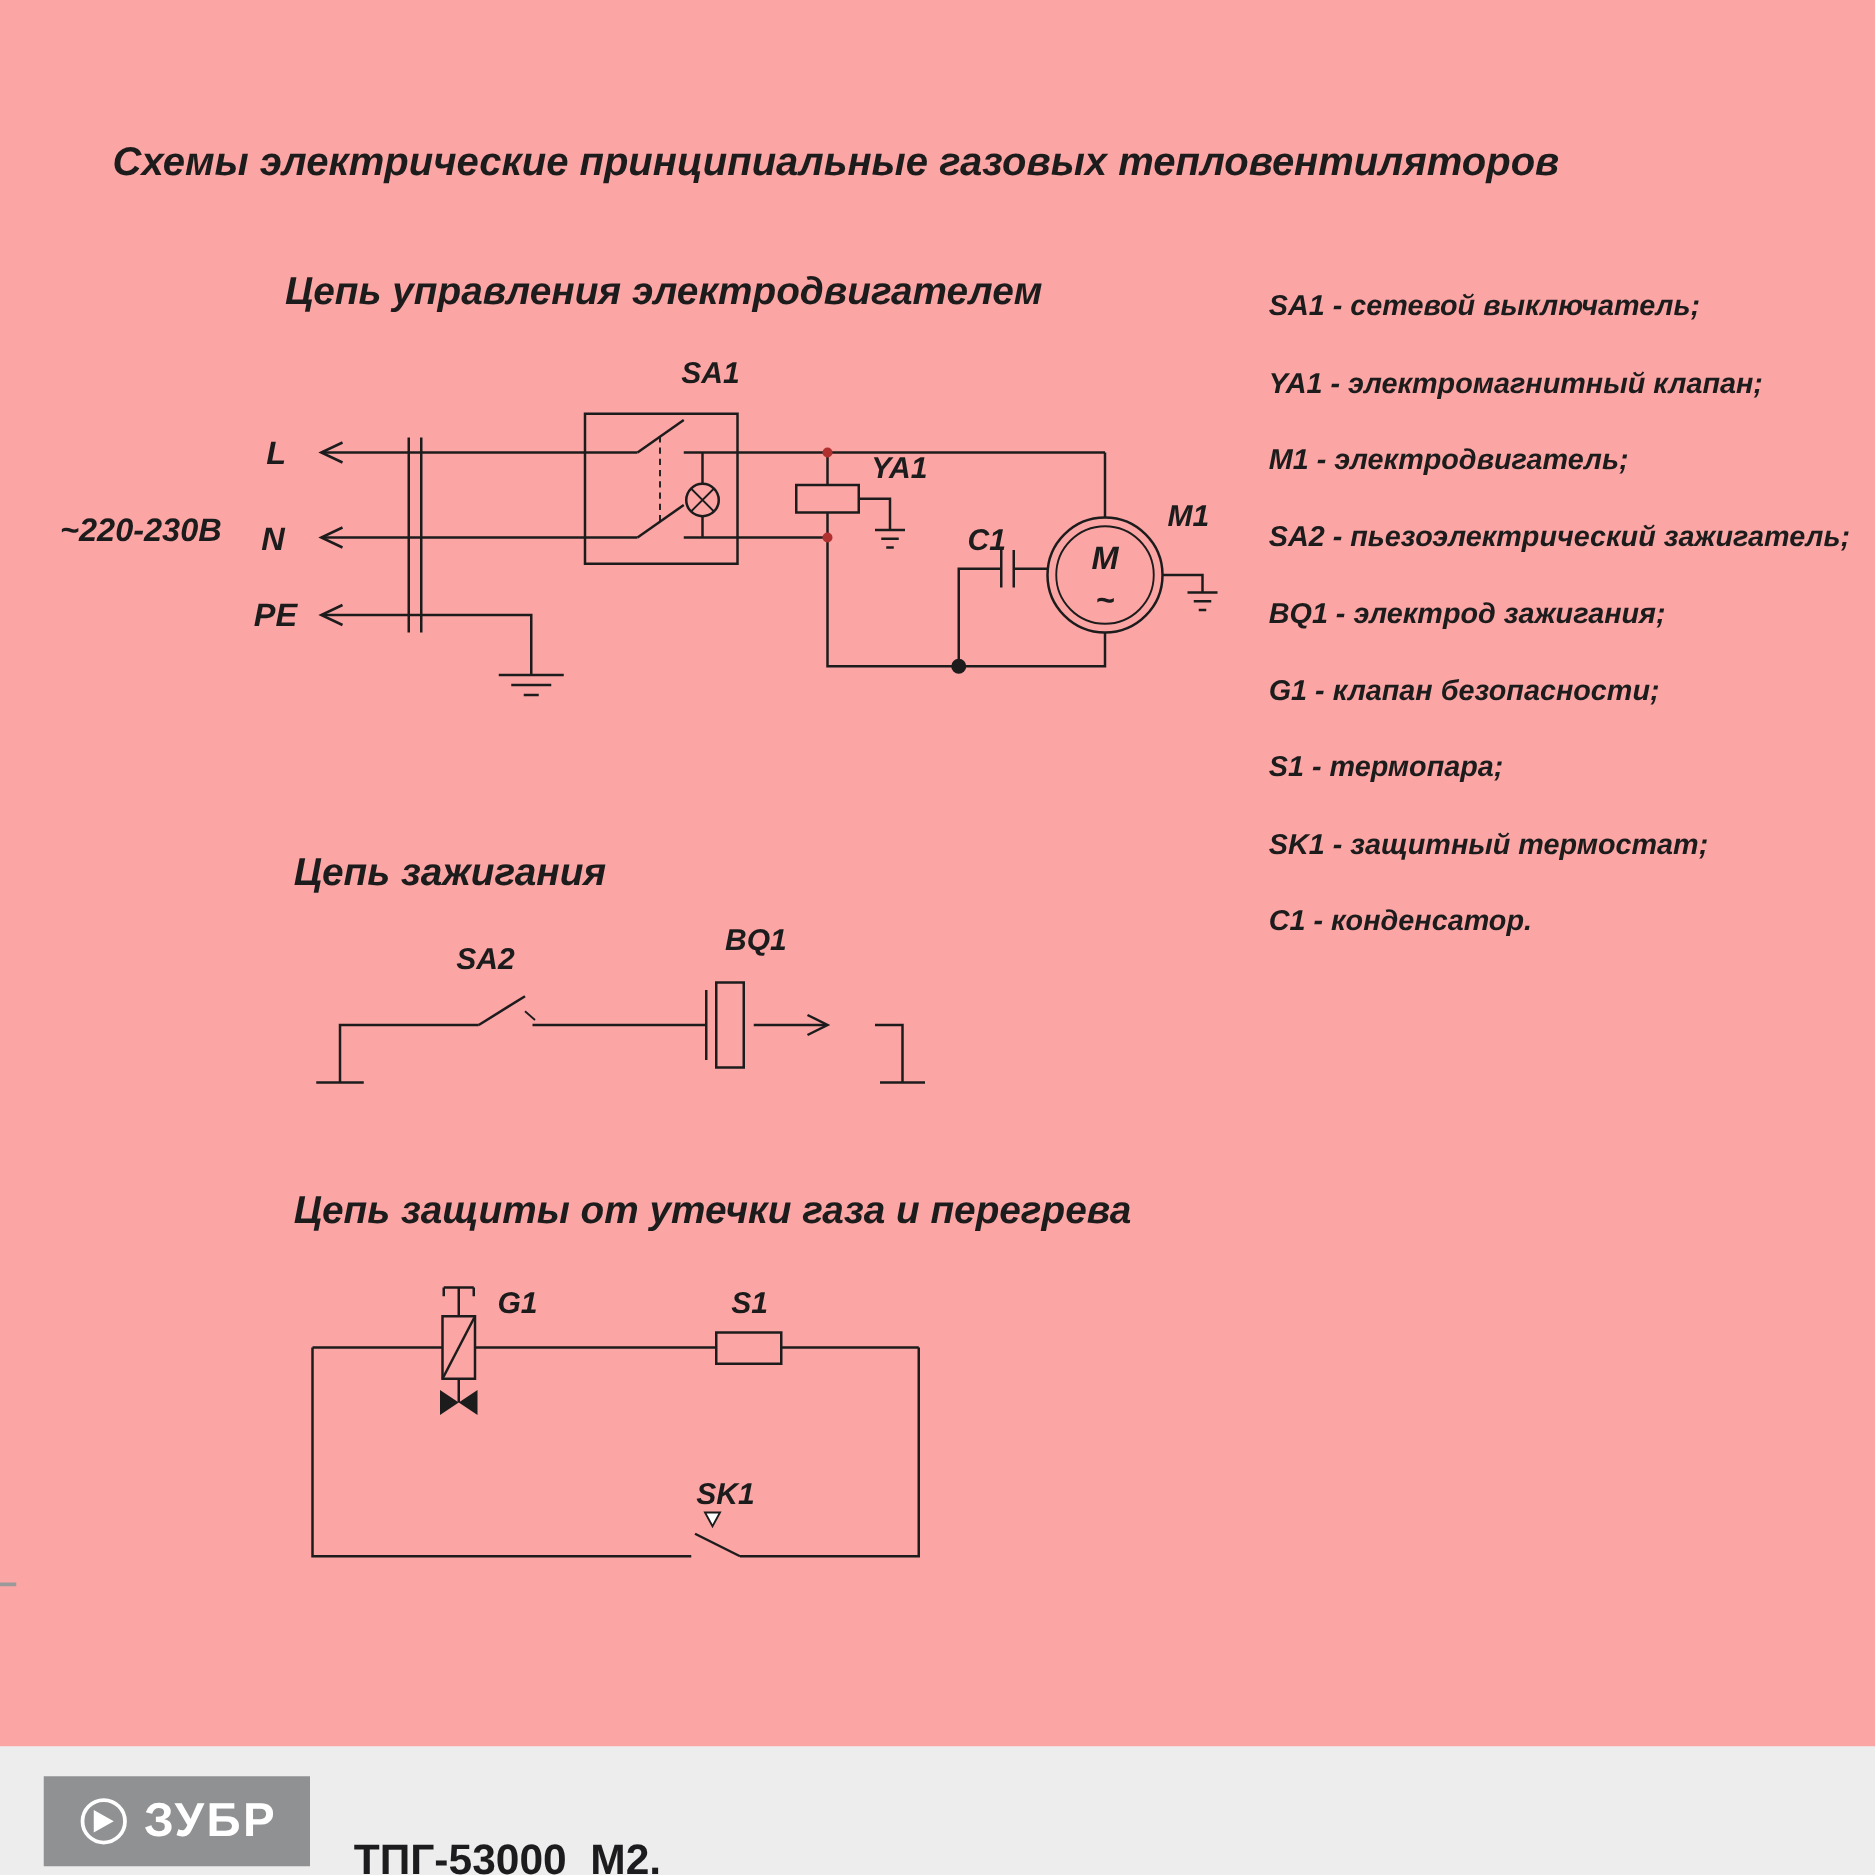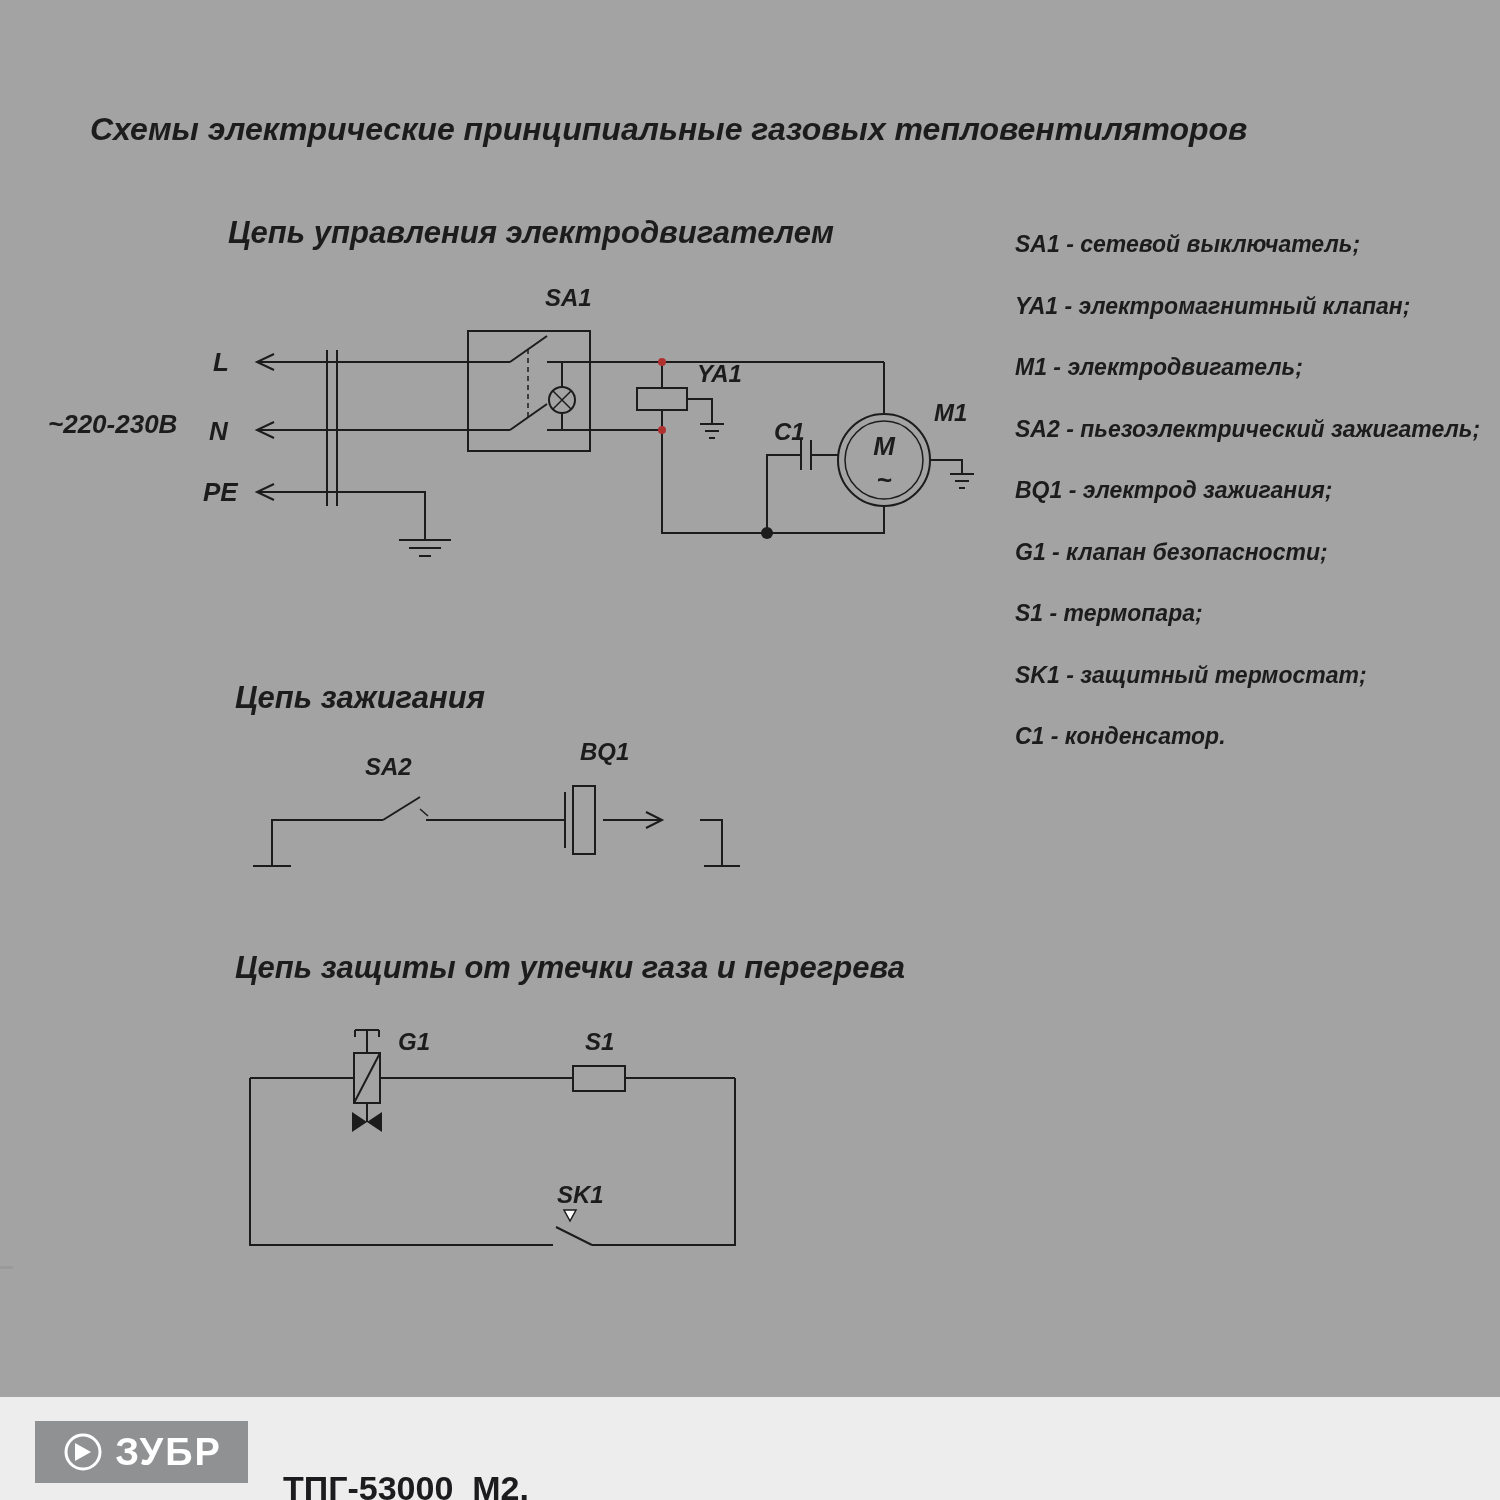--- a/index.html
+++ b/index.html
@@ -1,32 +1,32 @@
 <!DOCTYPE html>
 <html><head>
 <meta charset="utf-8">
 <style>
   html,body{margin:0;padding:0;background:#ffffff;}
-  .page{position:relative;width:1500px;height:1500px;background:#a3a3a3;overflow:hidden;
+  .page{position:relative;width:1500px;height:1500px;background:#fca5a5;overflow:hidden;
         font-family:"Liberation Sans",sans-serif;}
   svg.schematic{position:absolute;left:0;top:0;}
   svg.schematic text{font-family:"Liberation Sans",sans-serif;font-style:italic;font-weight:bold;fill:#1c1c1c;}
   .t-title{font-size:32px;}
   .t-heading{font-size:31px;}
   .t-label{font-size:24px;}
   .t-terminal{font-size:26px;}
   .t-legend{font-size:23px;}
   .t-motor{font-size:26px;}
   .wire{stroke:#1c1c1c;stroke-width:2;fill:none;}
   .wire-thin{stroke:#1c1c1c;stroke-width:1.5;fill:none;}
   .dashed{stroke:#1c1c1c;stroke-width:1.5;fill:none;stroke-dasharray:5,4;}
   .solid-black{fill:#1c1c1c;stroke:none;}
   .edge-mark{position:absolute;left:0;top:1266px;width:13px;height:3px;background:#9a9a9a;}
   .footer{position:absolute;left:0;top:1397px;width:1500px;height:103px;background:#ededee;}
-  .logo{position:absolute;left:35px;top:24px;width:213px;height:62px;background:#8f9193;
+  .logo{position:absolute;left:35px;top:24px;width:213px;height:72px;background:#8f9193;
         display:flex;align-items:center;justify-content:center;gap:10px;color:#ffffff;}
   .logo-text{font-size:38px;font-weight:bold;letter-spacing:2px;}
   .caption-row{position:absolute;left:283px;top:12px;height:103px;display:flex;align-items:center;gap:14px;margin-top:28px;}
   .model{font-size:34px;font-weight:bold;color:#1c1c1e;}
   .caption{font-size:31px;color:#57575a;}
 </style>
 </head>
 <body>
 
 <div class="page">

